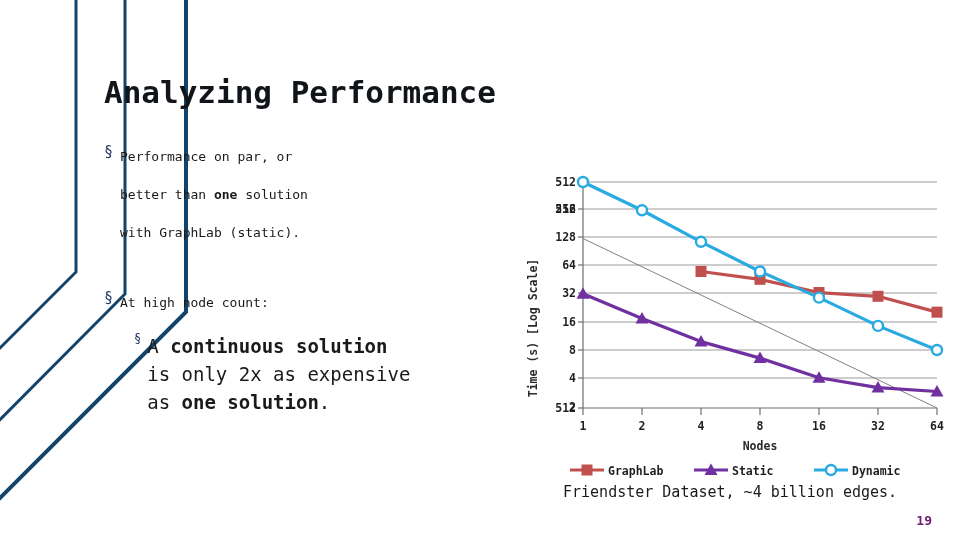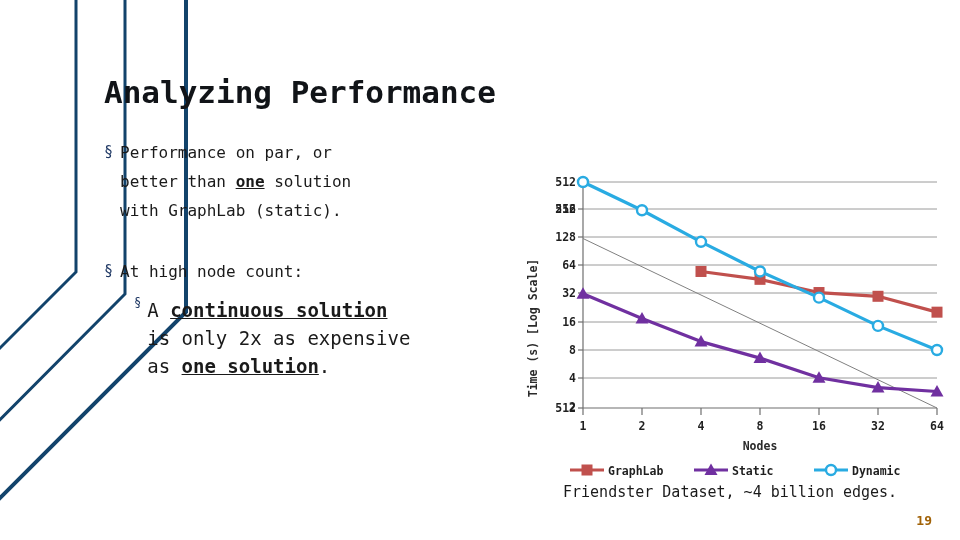--- a/index.html
+++ b/index.html
@@ -59,25 +59,25 @@
     line-height: 29px;
     flex: 0 0 auto;
     margin-right: 7px;
   }
   .bullet-glyph.small {
     font-size: 12px;
     line-height: 29px;
     margin-right: 6px;
   }
   .bullet-text {
-    font-size: 16px;
-    line-height: 29px;
+    font-size: 13px;
+    line-height: 38px;
     color: #1a1a1a;
   }
-  .bullet-text b { font-weight: bold; text-decoration: underline; }
+  .bullet-text b { font-weight: bold; }
   .sub-group {
     margin-left: 30px;
     margin-top: 2px;
   }
   .sub-group .bullet-text { font-size: 19px; line-height: 28px; margin-top: 8px; }
   .gap { height: 32px; }
 
   
   .chart-wrap {
     position: absolute;
@@ -95,21 +95,21 @@
     font-size: 15px;
     color: #1a1a1a;
     white-space: nowrap;
   }
   .page-num {
     position: absolute;
     right: 28px;
     bottom: 12px;
     font-size: 13px;
     font-weight: bold;
-    color: #a16207;
+    color: #701a75;
   }
 </style>
 </head>
 <body>
 
 <div class="slide">
 
   <svg class="deco" viewBox="0 0 200 540">
     <polyline points="186,-10 186,312 -40,538" fill="none" stroke="#12436B" stroke-width="4"></polyline>
     <polyline points="125,-10 125,294 -60,480" fill="none" stroke="#12436B" stroke-width="3"></polyline>

